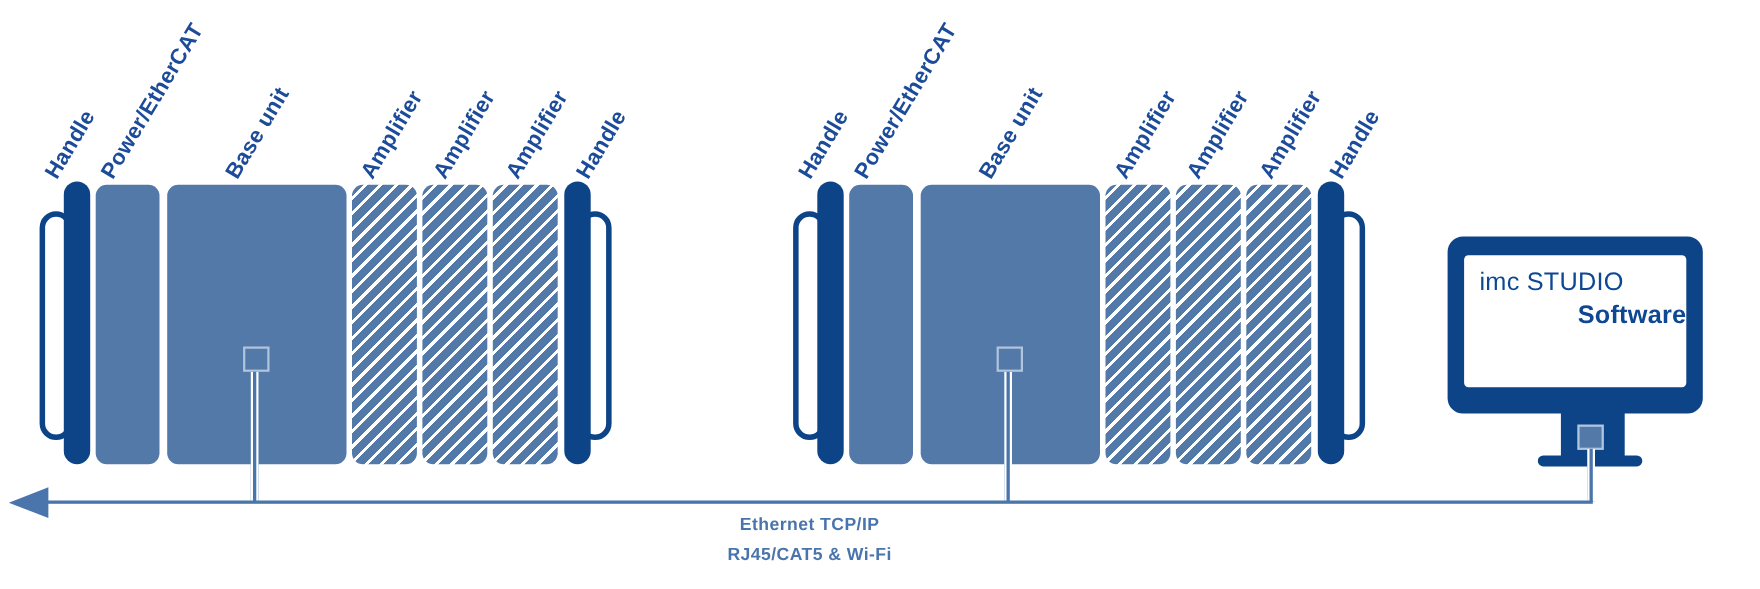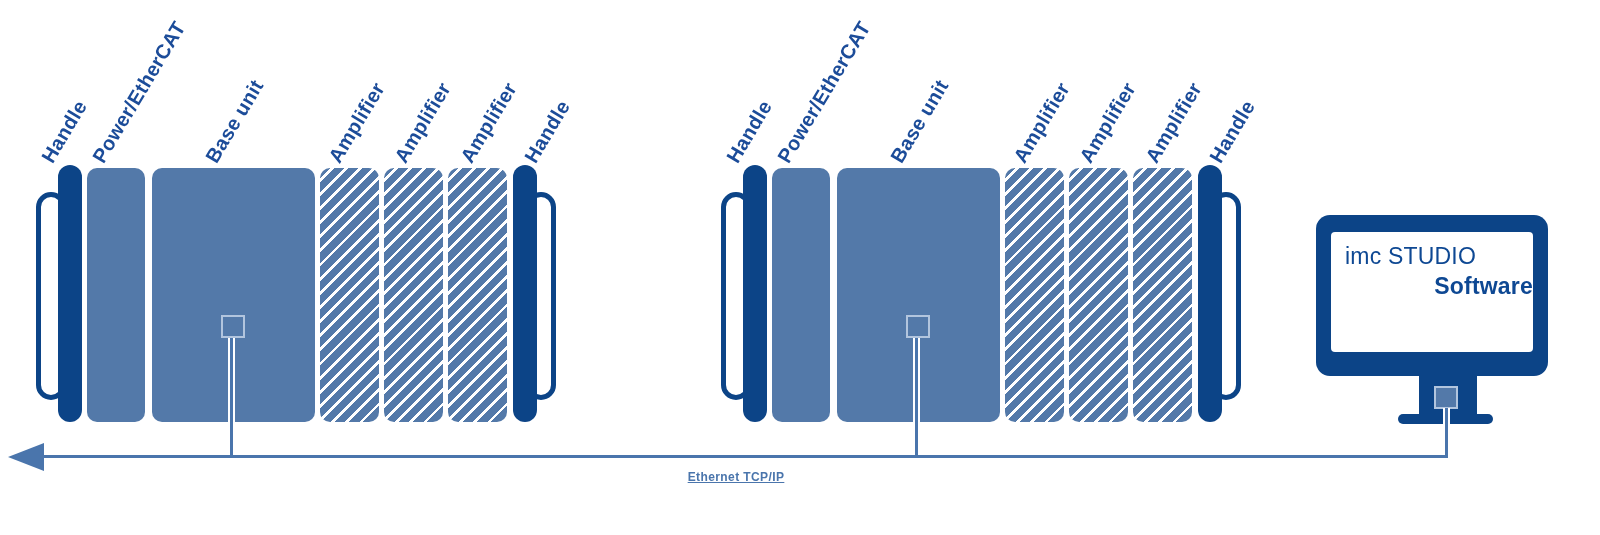--- a/index.html
+++ b/index.html
@@ -52,21 +52,21 @@
   .monitor-port{position:absolute;left:1434px;top:386px;width:24px;height:23px;background:var(--module-blue);border:2px solid var(--connector-border);}
 
   
   .drop{position:absolute;width:7px;background:var(--connection);border-left:2px solid #ffffff;border-right:2px solid #ffffff;}
   .drop-1{left:228px;top:338px;height:118px;}
   .drop-2{left:913px;top:338px;height:118px;}
   .drop-m{left:1443px;top:408px;height:48px;}
   .bus-line{position:absolute;left:42px;top:455px;width:1406px;height:3px;background:var(--connection);}
   .bus-arrow{position:absolute;left:8px;top:443px;width:0;height:0;border-top:14px solid transparent;border-bottom:14px solid transparent;border-right:36px solid var(--connection);}
 
-  .eth-label{position:absolute;left:566px;top:464px;width:340px;text-align:center;color:var(--connection);font-size:12px;font-weight:bold;line-height:27px;letter-spacing:.4px;text-decoration:underline;}
+  .eth-label{position:absolute;left:566px;top:464px;width:340px;text-align:center;color:var(--connection);font-size:16px;font-weight:bold;line-height:27px;letter-spacing:.4px;}
 </style>
 </head>
 <body>
 
 <div class="canvas">
 
   <div class="device device-1">
     <div class="mod-label l0">Handle</div>
     <div class="mod-label l1">Power/EtherCAT</div>
     <div class="mod-label l2">Base unit</div>
@@ -121,16 +121,17 @@
   </div>
 
   <div>
     <div class="drop drop-1"></div>
     <div class="drop drop-2"></div>
     <div class="drop drop-m"></div>
     <div class="bus-line"></div>
     <div class="bus-arrow"></div>
     <div class="eth-label">
       <div>Ethernet TCP/IP</div>
+      <div>RJ45/CAT5 &amp; Wi-Fi</div>
     </div>
   </div>
 
 </div>
 
 </body></html>

